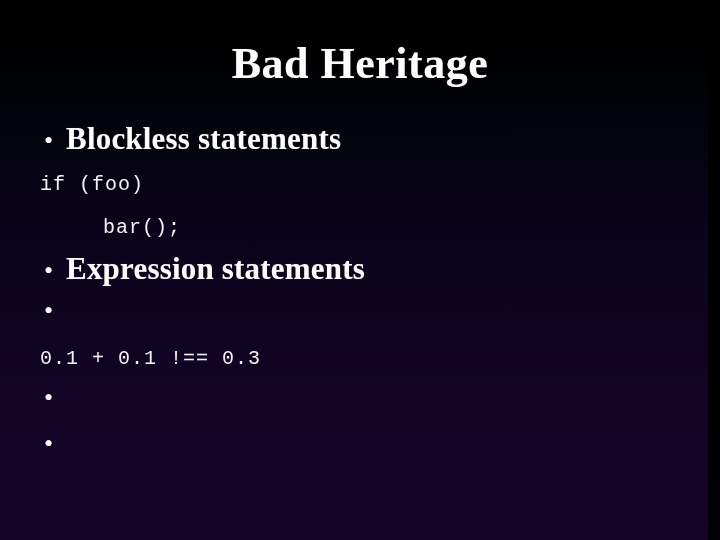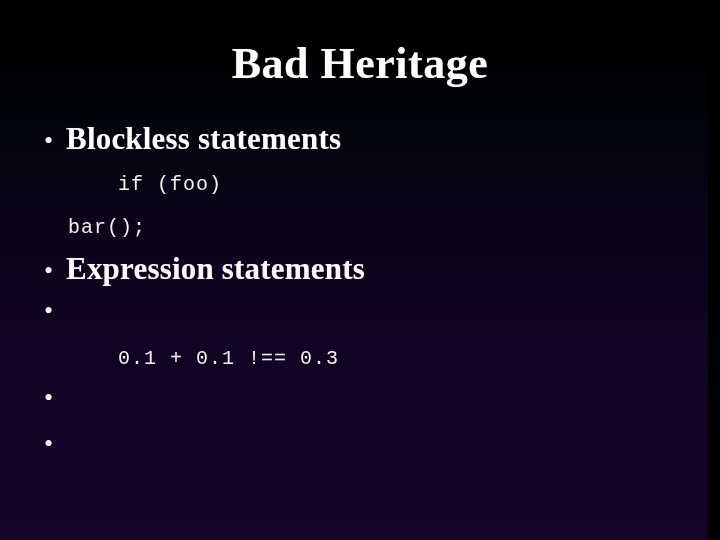--- a/index.html
+++ b/index.html
@@ -99,22 +99,22 @@
   .code-row {
     height: 43px;
     box-sizing: border-box;
     font-family: "Liberation Mono", "DejaVu Sans Mono", monospace;
     font-size: 20px;
     line-height: 34px;
     color: #f2f2f2;
     white-space: pre;
     letter-spacing: 1px;
   }
-  .code-indent-1 { padding-left: 118px; }
-  .code-indent-2 { padding-left: 68px; }
+  .code-indent-1 { padding-left: 40px; }
+  .code-indent-2 { padding-left: 103px; }
 
   
   .bullet-row.compact { height: 46px; }
 </style>
 </head>
 <body>
 
 <div id="slide">
 
   <div id="title">Bad Heritage</div>

